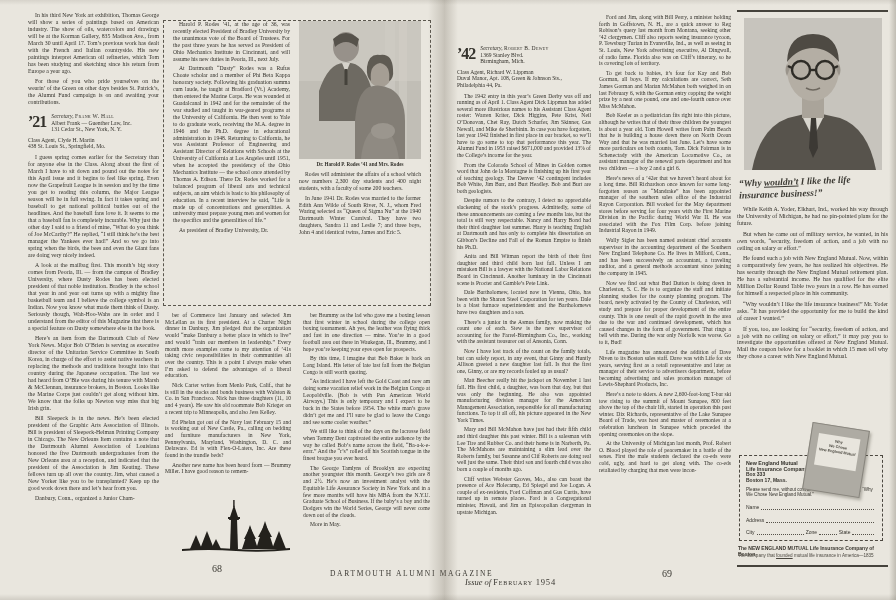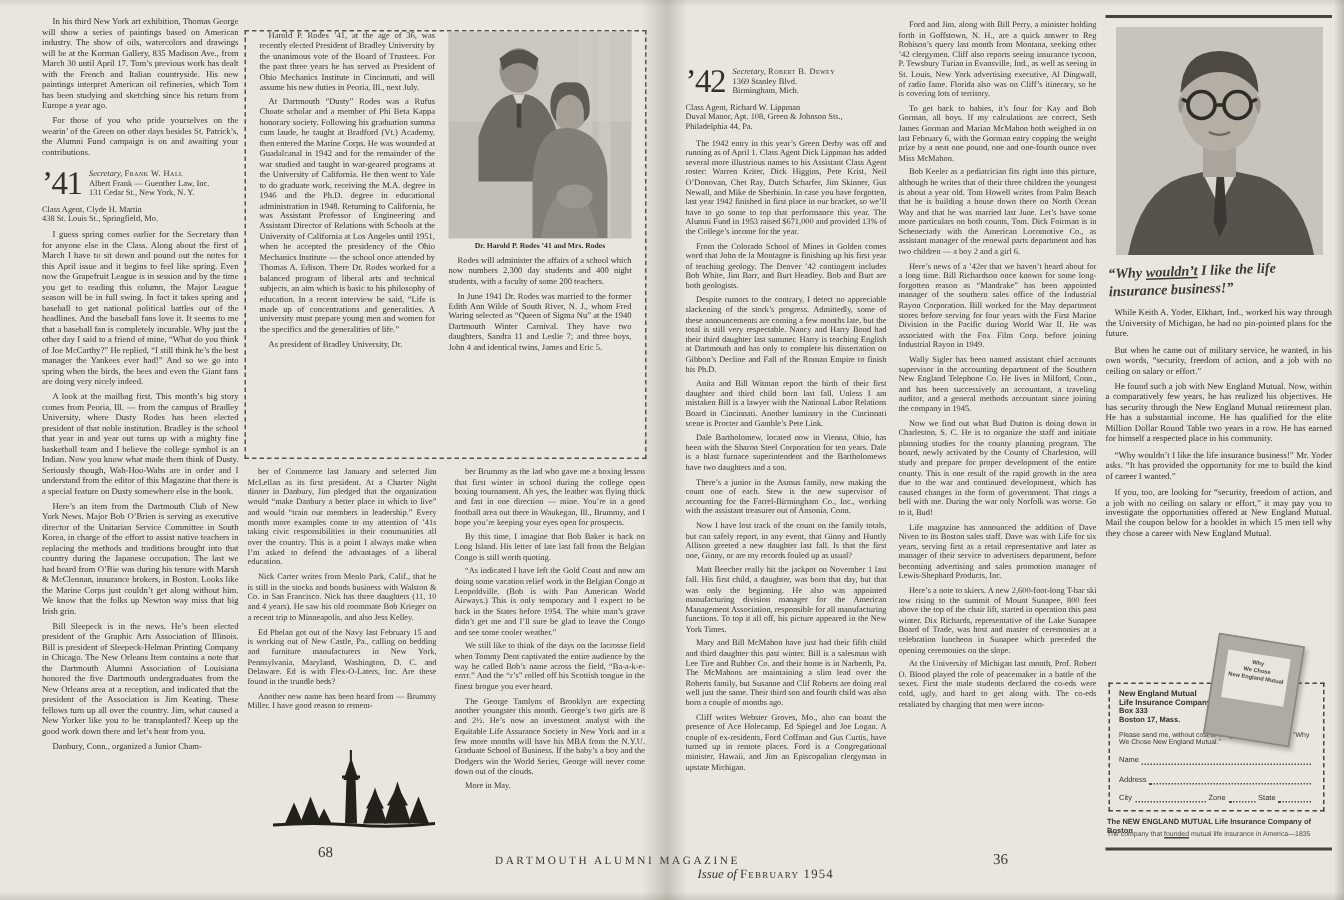--- a/index.html
+++ b/index.html
@@ -12,21 +12,21 @@
   .edge-top{position:absolute;left:0;top:0;width:896px;height:5px;background:linear-gradient(to bottom,rgba(100,94,82,0.14),rgba(100,94,82,0));}
 
   .col{position:absolute;text-align:justify;overflow:hidden;}
   .col p{margin:0 0 3px 0;text-indent:7px;}
   .body-a{font-size:5.8px;line-height:7px;}
   .body-b{font-size:5.6px;line-height:6.7px;}
   .body-c{font-size:5.6px;line-height:6.6px;}
 
   
   .class-head{display:flex;gap:5px;margin:7px 0 4px 0;align-items:flex-start;}
-  .class-year{font-size:22px;font-weight:normal;line-height:18px;letter-spacing:-1px;}
+  .class-year{font-size:16px;font-weight:bold;line-height:18px;letter-spacing:-1px;}
   .class-info{font-size:5.6px;line-height:6.6px;text-align:left;}
   .class-info .lbl{font-style:italic;}
   .class-info .nm{font-variant:small-caps;letter-spacing:0.3px;}
   .class-agent{font-size:5.6px;line-height:6.6px;text-align:left;margin:3px 0 4px 0;}
   .addr-list p{margin:0;text-indent:0;}
 
   
   #feature-box{position:absolute;left:163px;top:20px;width:268px;height:286px;border:1.4px dashed #5a564d;box-sizing:border-box;}
   .feature-title{text-align:center;font-size:16px;letter-spacing:0.4px;margin:6px 0 5px 0;font-weight:normal;}
   .feature-cols{display:flex;gap:9px;padding:0 9px;height:248px;overflow:hidden;}
@@ -71,21 +71,21 @@
 <body>
 
 <div id="scan">
 
   <div class="col body-a" id="col-a" style="left:28px;top:12px;width:131px;height:560px;">
     <div>
         <p>In his third New York art exhibition, Thomas George will show a series of paintings based on American industry. The show of oils, watercolors and drawings will be at the Korman Gallery, 835 Madison Ave., from March 30 until April 17. Tom’s previous work has dealt with the French and Italian countryside. His new paintings interpret American oil refineries, which Tom has been studying and sketching since his return from Europe a year ago.</p>
         <p>For those of you who pride yourselves on the wearin’ of the Green on other days besides St. Patrick’s, the Alumni Fund campaign is on and awaiting your contributions.</p>
       </div>
     <div class="class-head">
-      <span class="class-year">’41</span>
+      <span class="class-year">’21</span>
       <div class="class-info">
         <span class="lbl">Secretary,</span>
         <span class="nm">Frank W. Hall</span>
         <div class="addr-list">
             <p>Albert Frank — Guenther Law, Inc.</p>
             <p>131 Cedar St., New York, N. Y.</p>
           </div>
       </div>
     </div>
     <div class="class-agent">
@@ -230,21 +230,21 @@
         <p>Bob Keeler as a pediatrician fits right into this picture, although he writes that of their three children the youngest is about a year old. Tom Howell writes from Palm Beach that he is building a house down there on North Ocean Way and that he was married last June. Let’s have some more particulars on both counts, Tom. Dick Foirman is in Schenectady with the American Locomotive Co., as assistant manager of the renewal parts department and has two children — a boy 2 and a girl 6.</p>
         <p>Here’s news of a ’42er that we haven’t heard about for a long time. Bill Richardson once known for some long-forgotten reason as “Mandrake” has been appointed manager of the southern sales office of the Industrial Rayon Corporation. Bill worked for the May department stores before serving for four years with the First Marine Division in the Pacific during World War II. He was associated with the Fox Film Corp. before joining Industrial Rayon in 1949.</p>
         <p>Wally Sigler has been named assistant chief accounts supervisor in the accounting department of the Southern New England Telephone Co. He lives in Milford, Conn., and has been successively an accountant, a traveling auditor, and a general methods accountant since joining the company in 1945.</p>
         <p>Now we find out what Bud Dutton is doing down in Charleston, S. C. He is to organize the staff and initiate planning studies for the county planning program. The board, newly activated by the County of Charleston, will study and prepare for proper development of the entire county. This is one result of the rapid growth in the area due to the war and continued development, which has caused changes in the form of government. That rings a bell with me. During the war only Norfolk was worse. Go to it, Bud!</p>
         <p>Life magazine has announced the addition of Dave Niven to its Boston sales staff. Dave was with Life for six years, serving first as a retail representative and later as manager of their service to advertisers department, before becoming advertising and sales promotion manager of Lewis-Shephard Products, Inc.</p>
         <p>Here’s a note to skiers. A new 2,600-foot-long T-bar ski tow rising to the summit of Mount Sunapee, 800 feet above the top of the chair lift, started in operation this past winter. Dix Richards, representative of the Lake Sunapee Board of Trade, was host and master of ceremonies at a celebration luncheon in Sunapee which preceded the opening ceremonies on the slope.</p>
         <p>At the University of Michigan last month, Prof. Robert O. Blood played the role of peacemaker in a battle of the sexes. First the male students declared the co-eds were cold, ugly, and hard to get along with. The co-eds retaliated by charging that men were incon-</p>
       </div>
   </div>
 
-  <div class="pagenum" id="pagenum-69">36</div>
+  <div class="pagenum" id="pagenum-69">69</div>
   <div id="footer-69">
     <span class="issue">Issue of</span>
     <span class="date">February 1954</span>
   </div>
 
   <div id="ad">
     <div class="ad-rule-top"></div>
     <div class="ad-photo">
       <svg width="138" height="152" viewBox="0 0 138 152">
         <rect width="138" height="152" fill="#cbc8c1"></rect>

